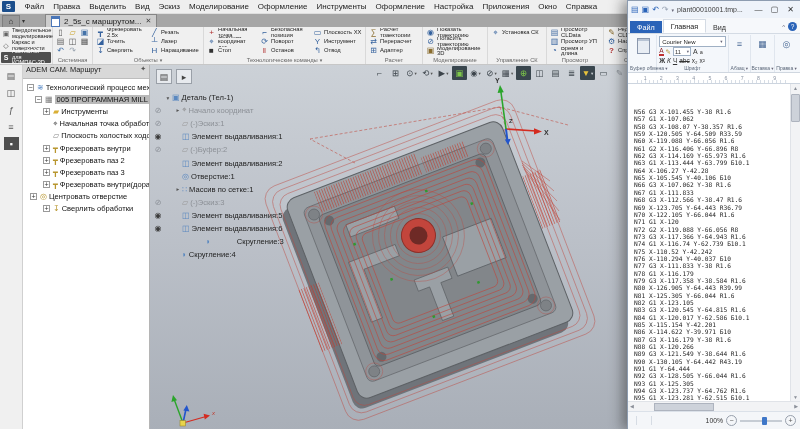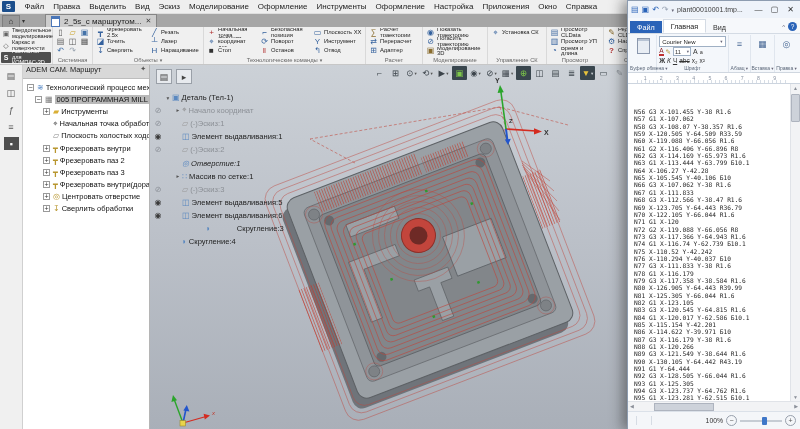--- a/index.html
+++ b/index.html
@@ -427,21 +427,21 @@
           <div class="trow" style="padding-left: 20px;">
           <span class="exp">+</span>
           <span class="nico i-millop"></span>
           <span class="tlabel">Фрезеровать паз 3</span>
         </div>
           <div class="trow" style="padding-left: 20px;">
           <span class="exp">+</span>
           <span class="nico i-millop"></span>
           <span class="tlabel">Фрезеровать внутри(дорабо...</span>
         </div>
-          <div class="trow" style="padding-left: 20px;">
+          <div class="trow" style="padding-left: 7px;">
           <span class="exp">+</span>
           <span class="nico i-centerop"></span>
           <span class="tlabel">Центровать отверстие</span>
         </div>
           <div class="trow" style="padding-left: 20px;">
           <span class="exp">+</span>
           <span class="nico i-drillop"></span>
           <span class="tlabel">Сверлить обработки</span>
         </div>
         </div>
@@ -663,26 +663,34 @@
             <span class="mexp" style="visibility: hidden;"></span>
             <span class="mico i-extrude"></span>
             <span class="mlabel">Элемент выдавливания:1</span>
           </span>
         </div>
           <div class="mrow">
           <span class="meye eye-off">⊘</span>
           <span class="mbody" style="padding-left: 10px;">
             <span class="mexp" style="visibility: hidden;"></span>
             <span class="mico i-sketch"></span>
-            <span class="mlabel dim">(-)Эскиз:2</span>
+            <span class="mlabel dim">(-)Буфер:2</span>
           </span>
         </div>
           <div class="mrow">
           <span class="meye" style="visibility: hidden;"></span>
-          <span class="mbody" style="padding-left: 10px; font-style: italic;">
+          <span class="mbody" style="padding-left: 10px;">
+            <span class="mexp" style="visibility: hidden;"></span>
+            <span class="mico i-extrude"></span>
+            <span class="mlabel">Элемент выдавливания:2</span>
+          </span>
+        </div>
+          <div class="mrow">
+          <span class="meye" style="visibility: hidden;"></span>
+          <span class="mbody" style="padding-left: 10px;">
             <span class="mexp" style="visibility: hidden;"></span>
             <span class="mico i-hole"></span>
             <span class="mlabel">Отверстие:1</span>
           </span>
         </div>
           <div class="mrow">
           <span class="meye" style="visibility: hidden;"></span>
           <span class="mbody" style="padding-left: 10px;">
             <span class="mexp" style="border: none; background: transparent;">▸</span>
             <span class="mico i-array"></span>

